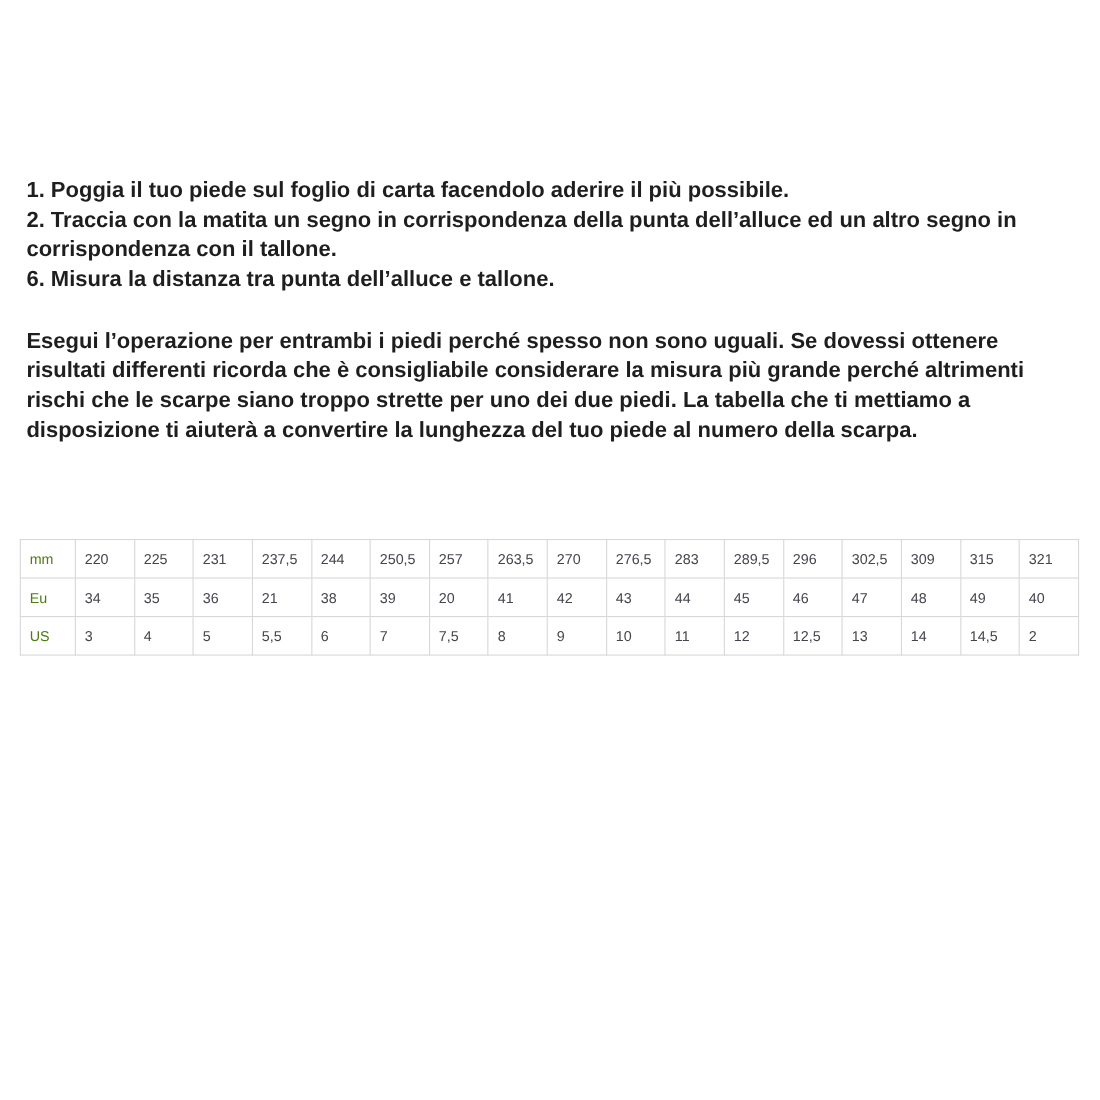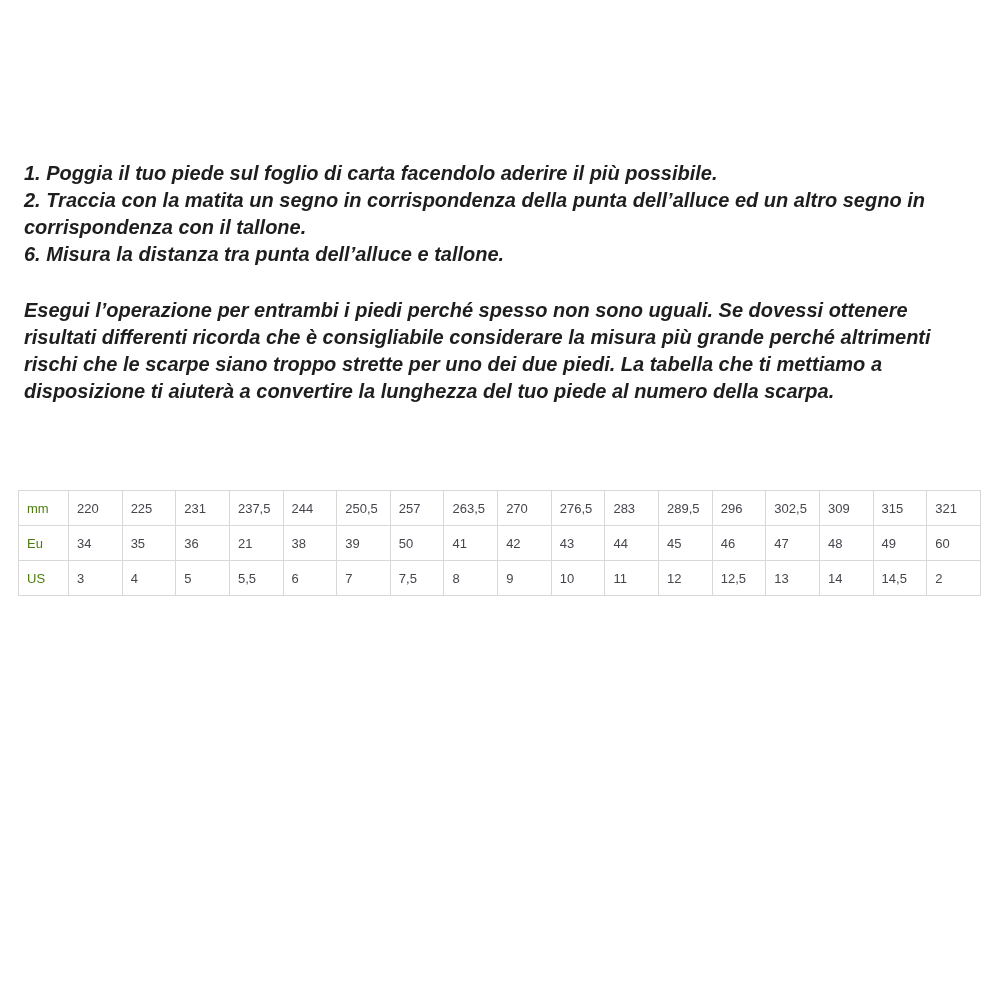--- a/index.html
+++ b/index.html
@@ -16,21 +16,20 @@
     height: 1000px;
     background: #ffffff;
     overflow: hidden;
   }
   .intro {
     position: absolute;
     left: 24px;
     top: 160px;
     width: 945px;
     color: #1e1e1e;
-    font-style: italic;
     font-weight: bold;
     font-size: 20px;
     line-height: 27px;
   }
   .intro p {
     margin: 0;
   }
   .intro .steps p {
     margin: 0;
   }
@@ -117,31 +116,31 @@
           <td>321</td>
         </tr>
         <tr>
           <td class="label-cell">Eu</td>
           <td>34</td>
           <td>35</td>
           <td>36</td>
           <td>21</td>
           <td>38</td>
           <td>39</td>
-          <td>50</td>
+          <td>20</td>
           <td>41</td>
           <td>42</td>
           <td>43</td>
           <td>44</td>
           <td>45</td>
           <td>46</td>
           <td>47</td>
           <td>48</td>
           <td>49</td>
-          <td>60</td>
+          <td>40</td>
         </tr>
         <tr>
           <td class="label-cell">US</td>
           <td>3</td>
           <td>4</td>
           <td>5</td>
           <td>5,5</td>
           <td>6</td>
           <td>7</td>
           <td>7,5</td>

